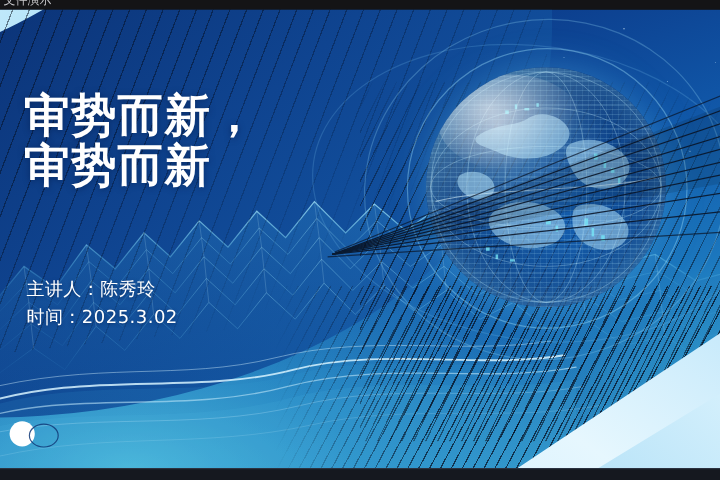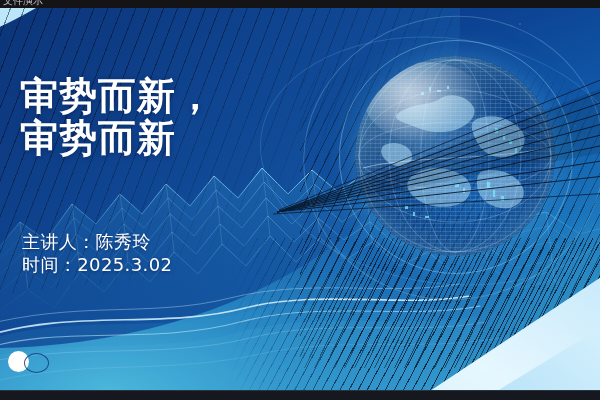--- a/index.html
+++ b/index.html
@@ -262,21 +262,21 @@
     text-shadow: 0 1px 5px rgba(4,26,70,0.55);
   }
 
   #meta {
     position: absolute;
     left: 22px;
     top: 222px;
     z-index: 30;
   }
   .meta-line {
-    font-size: 18px;
+    font-size: 15px;
     line-height: 23px;
     color: #ffffff;
     white-space: nowrap;
     letter-spacing: .4px;
     text-shadow: 0 1px 3px rgba(5,30,78,0.6);
   }
 
   
   #dot-mark {
     position: absolute;

